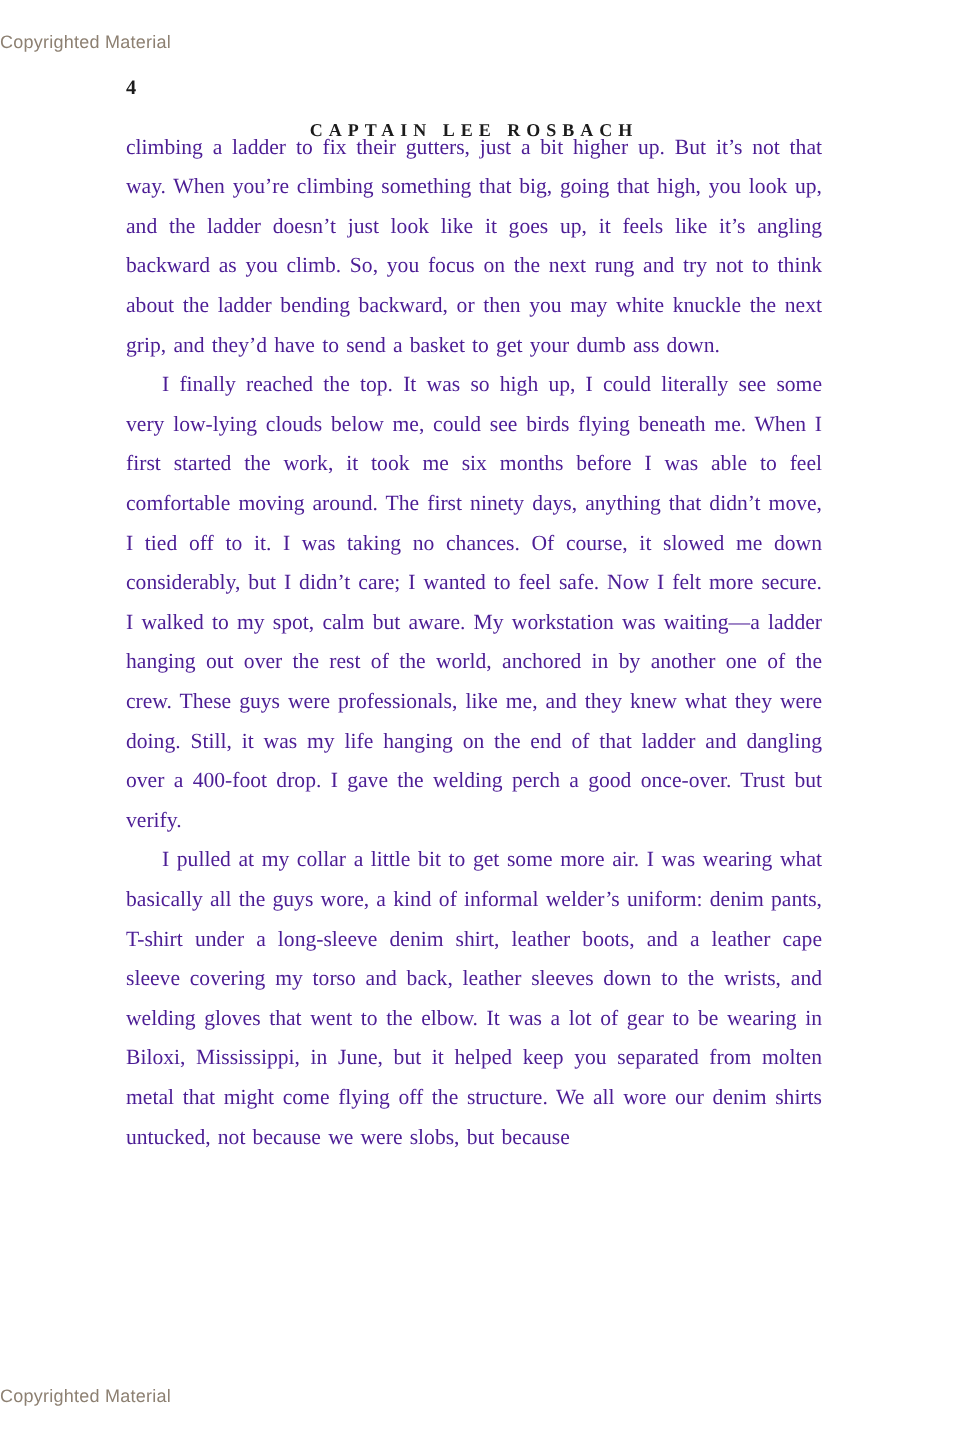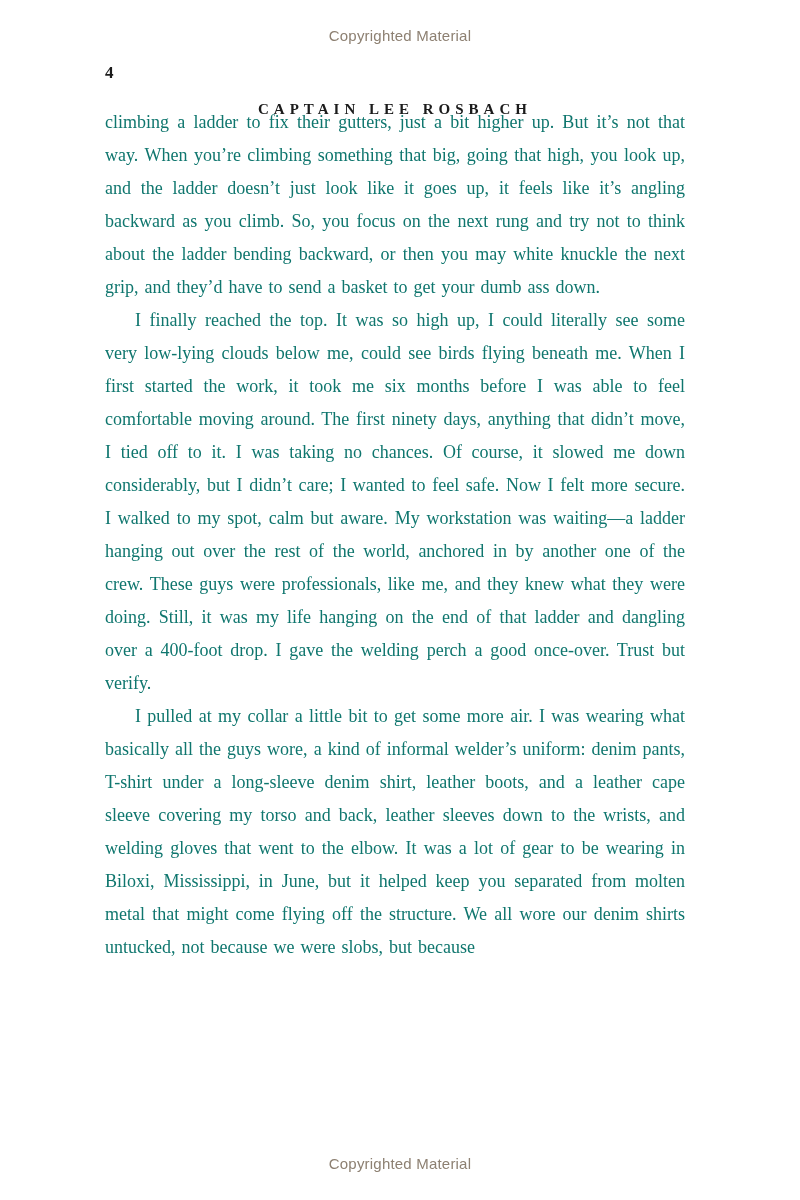--- a/index.html
+++ b/index.html
@@ -13,21 +13,20 @@
     height: 1200px;
     background: #ffffff;
     overflow: hidden;
     font-family: "Liberation Serif", "DejaVu Serif", serif;
     color: #1b1b1b;
   }
   .copyright {
     position: absolute;
     left: 0;
     width: 100%;
-    text-align: center;
     font-family: "Liberation Sans", "DejaVu Sans", sans-serif;
     font-size: 15px;
     color: #8d8072;
     letter-spacing: 0.2px;
   }
   .copyright.top { top: 27px; }
   .copyright.bottom { top: 1155px; }
 
   .header-row {
     position: absolute;
@@ -63,21 +62,21 @@
     top: 106px;
     left: 105px;
     width: 580px;
   }
   .para {
     margin: 0;
     font-size: 18px;
     line-height: 33px;
     text-align: justify;
     word-spacing: 1.5px;
-    color: #0f766e;
+    color: #4c1d95;
     font-family: Liberation Serif, serif;
   }
   .para.indent {
     text-indent: 30px;
   }
 </style>
 </head>
 <body>
 
 <div class="page">

